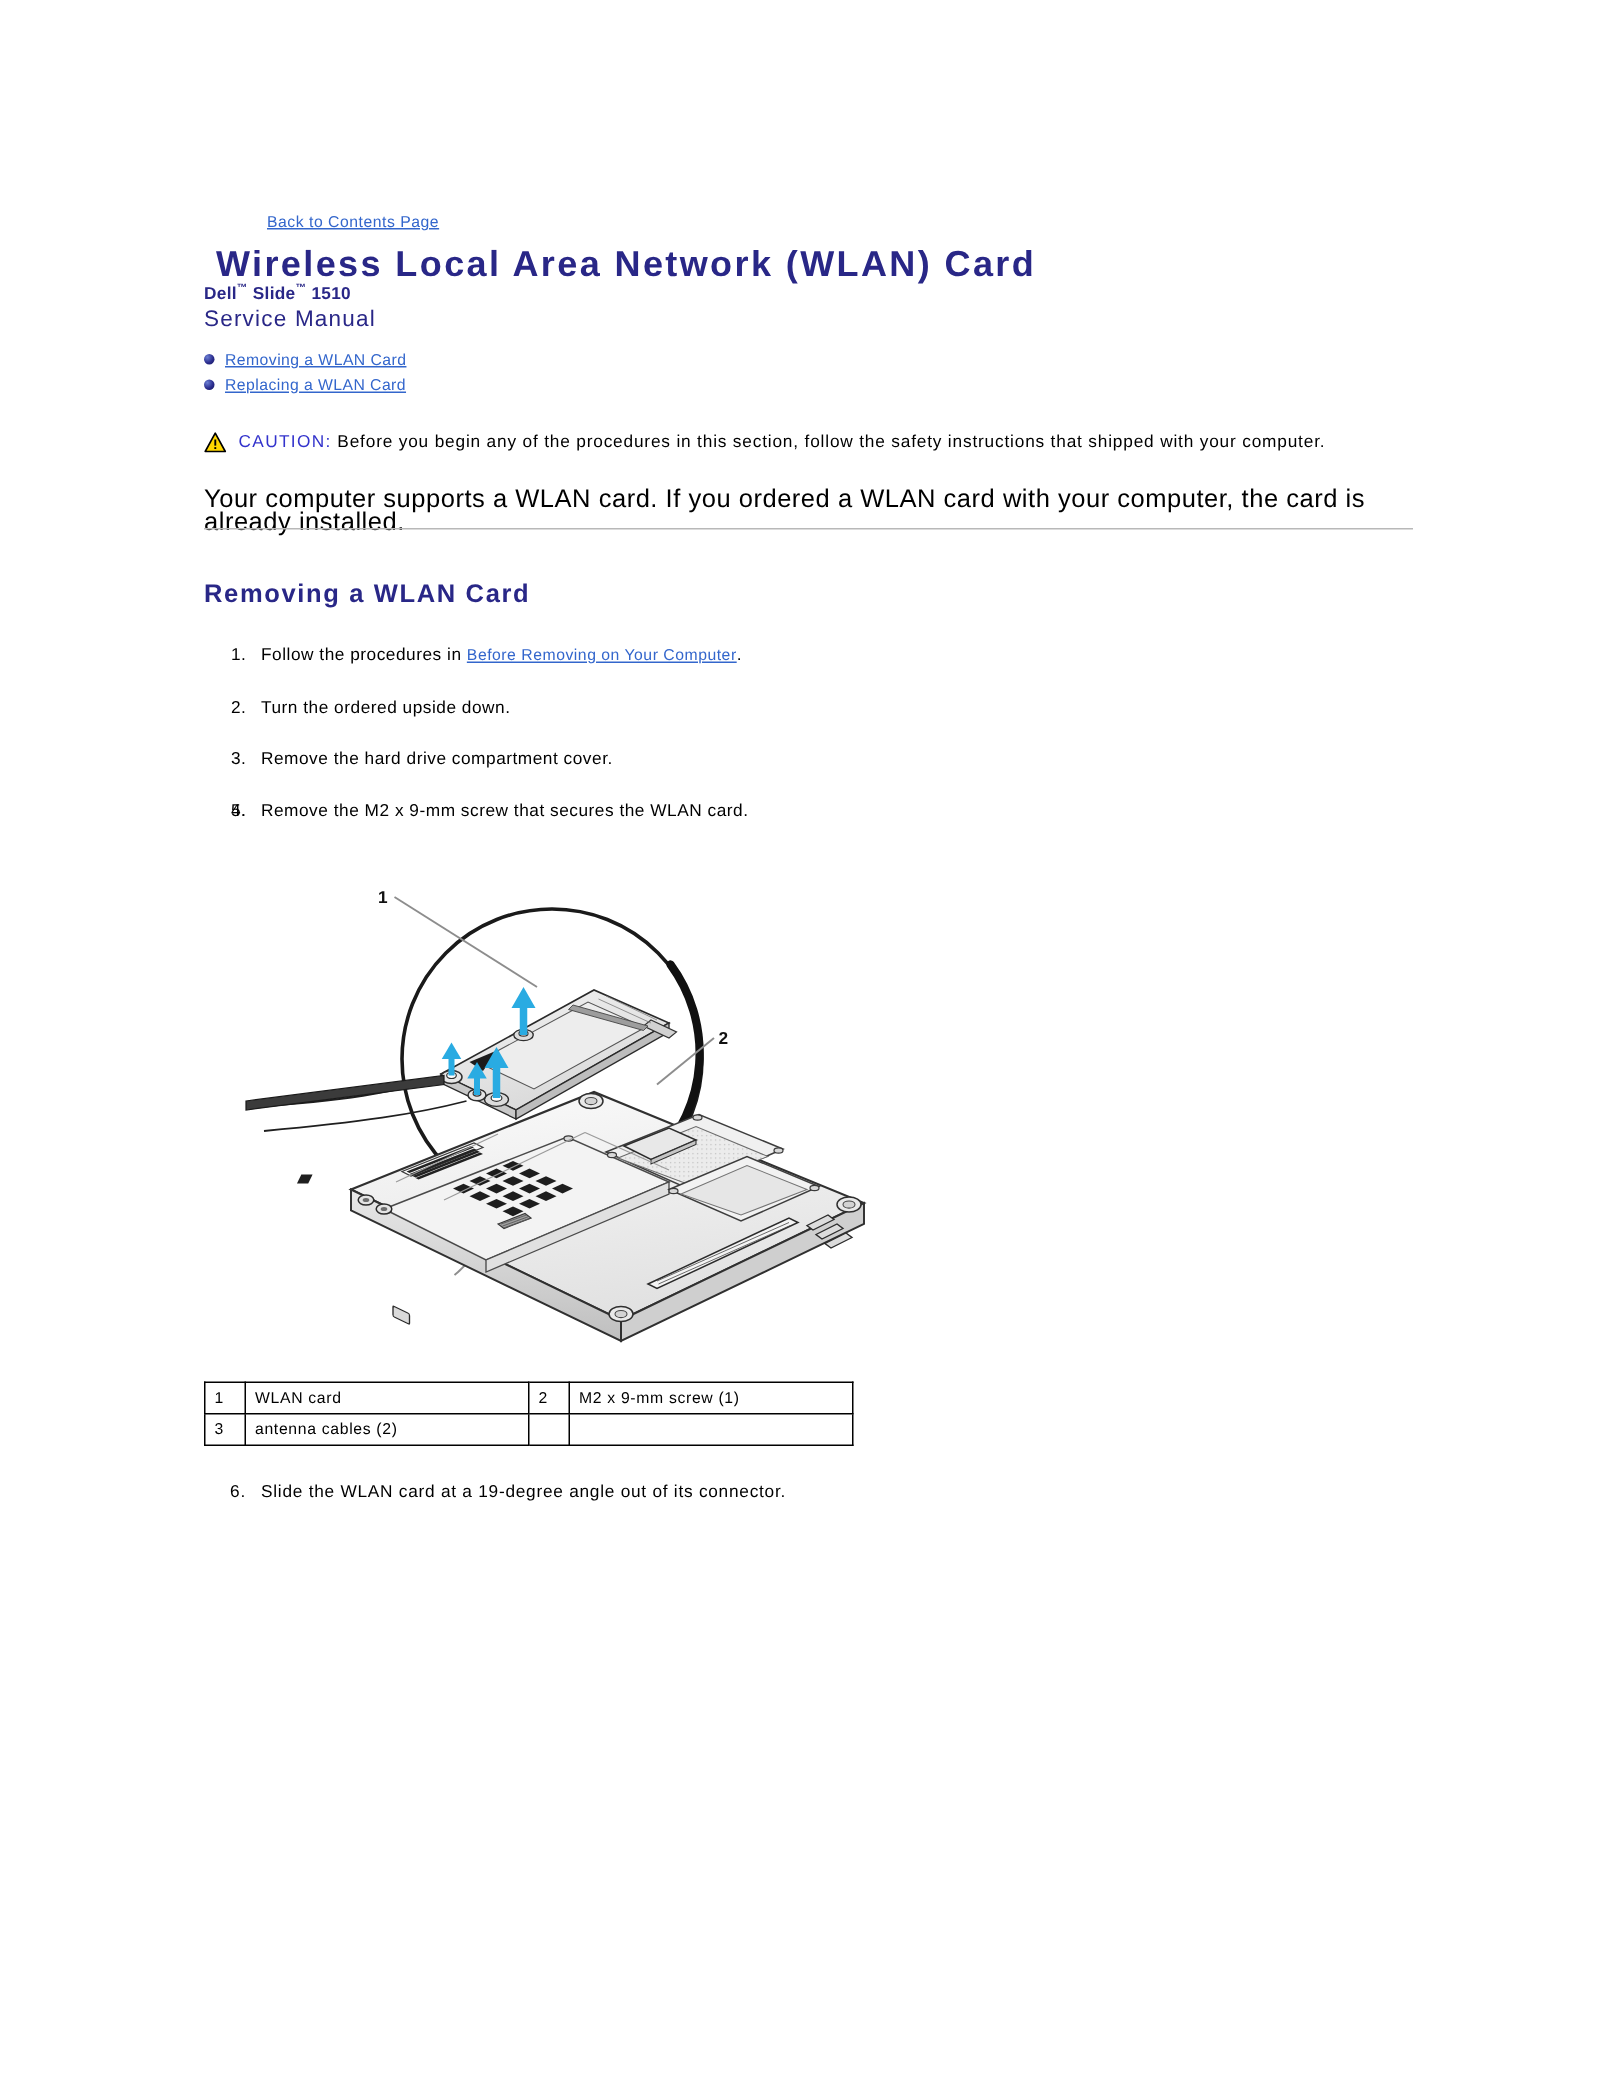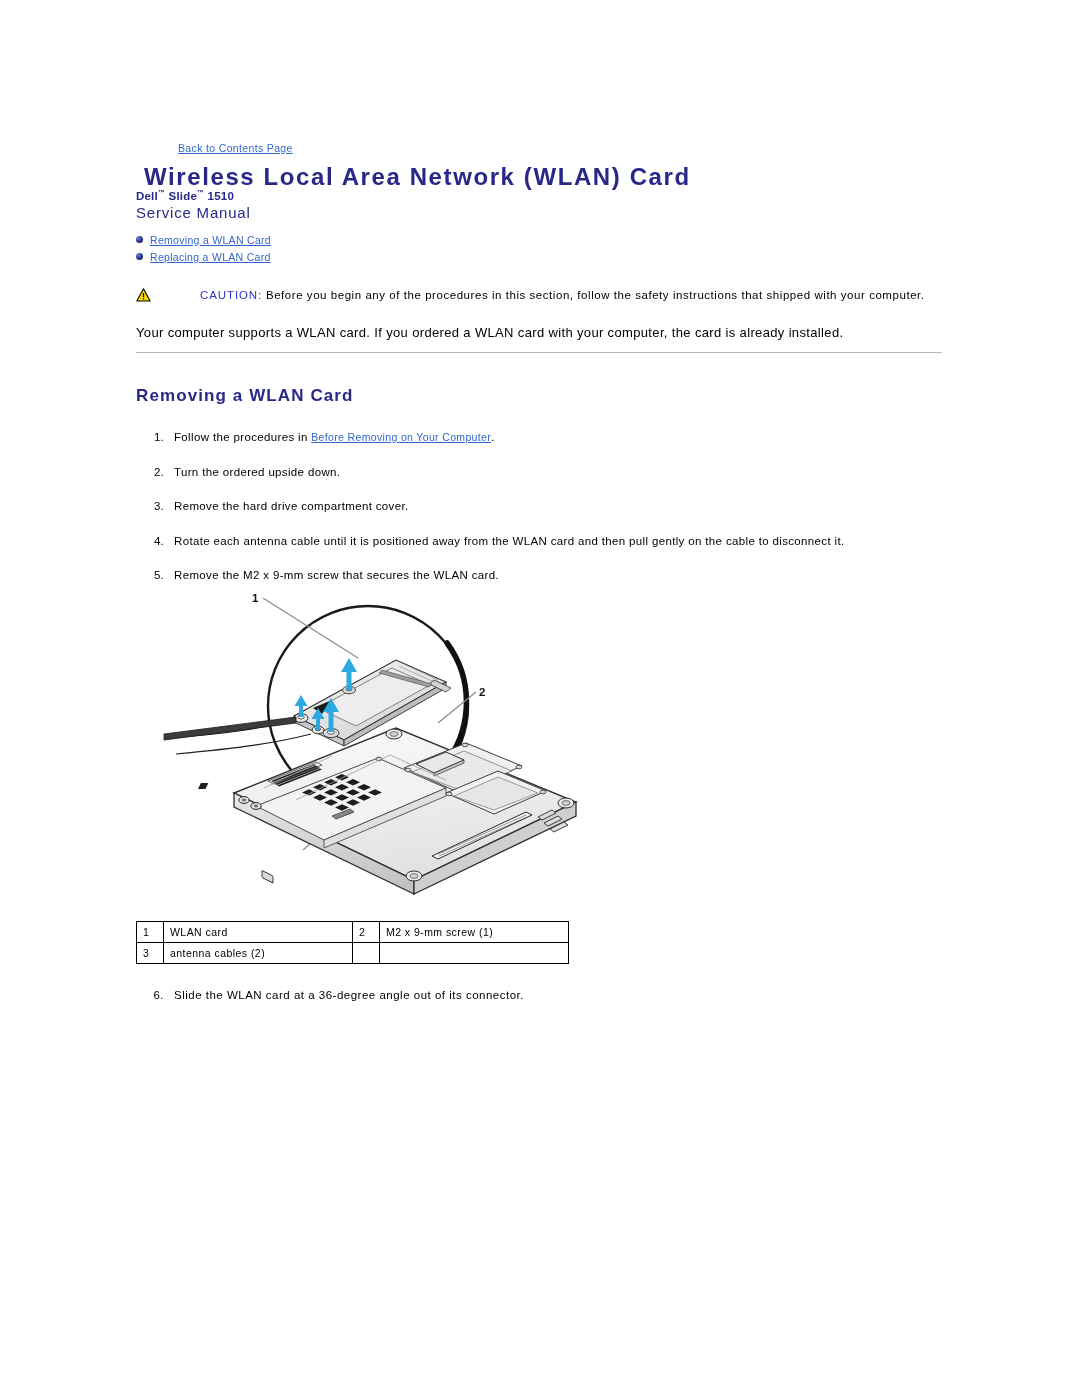--- a/index.html
+++ b/index.html
@@ -111,32 +111,31 @@
   .warn-icon {
     flex: 0 0 auto;
     margin-right: 8px;
     margin-top: 0px;
   }
   .caution-text {
     font-size: 11.5px;
     line-height: 15px;
     letter-spacing: 0.55px;
     color: #000;
-    margin-left: 41px;
   }
   .caution-label {
     color: #3333cc;
     letter-spacing: 0.9px;
   }
 
   .para {
     position: absolute;
     left: 0;
     top: 325px;
-    font-size: 13px;
+    font-size: 17px;
     letter-spacing: 0.35px;
     color: #000;
     line-height: 15px;
   }
 
   hr.sep {
     position: absolute;
     left: 0;
     top: 352px;
     width: 806px;
@@ -287,21 +286,21 @@
     <li>
       <span class="num">1.</span><span>Follow the procedures in </span><a class="doclink" href="#">Before Removing on Your Computer</a><span>.</span>
     </li>
     <li>
       <span class="num">2.</span><span>Turn the ordered upside down.</span>
     </li>
     <li>
       <span class="num">3.</span><span>Remove the hard drive compartment cover.</span>
     </li>
     <li>
-      <span class="num">4.</span><span>Rotate each antenna cable until it is positioned away from the WLAN card and then pull gently on the cable to disconnect it.</span>
+      <span class="num">4.</span>
     </li>
     <li>
       <span class="num">5.</span><span>Remove the M2 x 9-mm screw that secures the WLAN card.</span>
     </li>
   </ol>
 
   <div class="figure">
     <svg width="520" height="325" viewBox="0 0 520 325">
       <defs>
         <linearGradient id="gMetal" x1="0" y1="0" x2="0.6" y2="1">
@@ -544,14 +543,14 @@
     <tr>
       <td class="idx">3</td>
       <td class="lbl1">antenna cables (2)</td>
       <td class="idx"></td>
       <td class="lbl2"></td>
     </tr>
   </tbody>
 </table>
 
 <div class="laststep" style="left:146px;">
-  <span class="num">6.</span><span>Slide the WLAN card at a 36-degree angle out of its connector.</span>
+  <span class="num">6.</span><span>Slide the WLAN card at a 19-degree angle out of its connector.</span>
 </div>
 
 </body></html>

